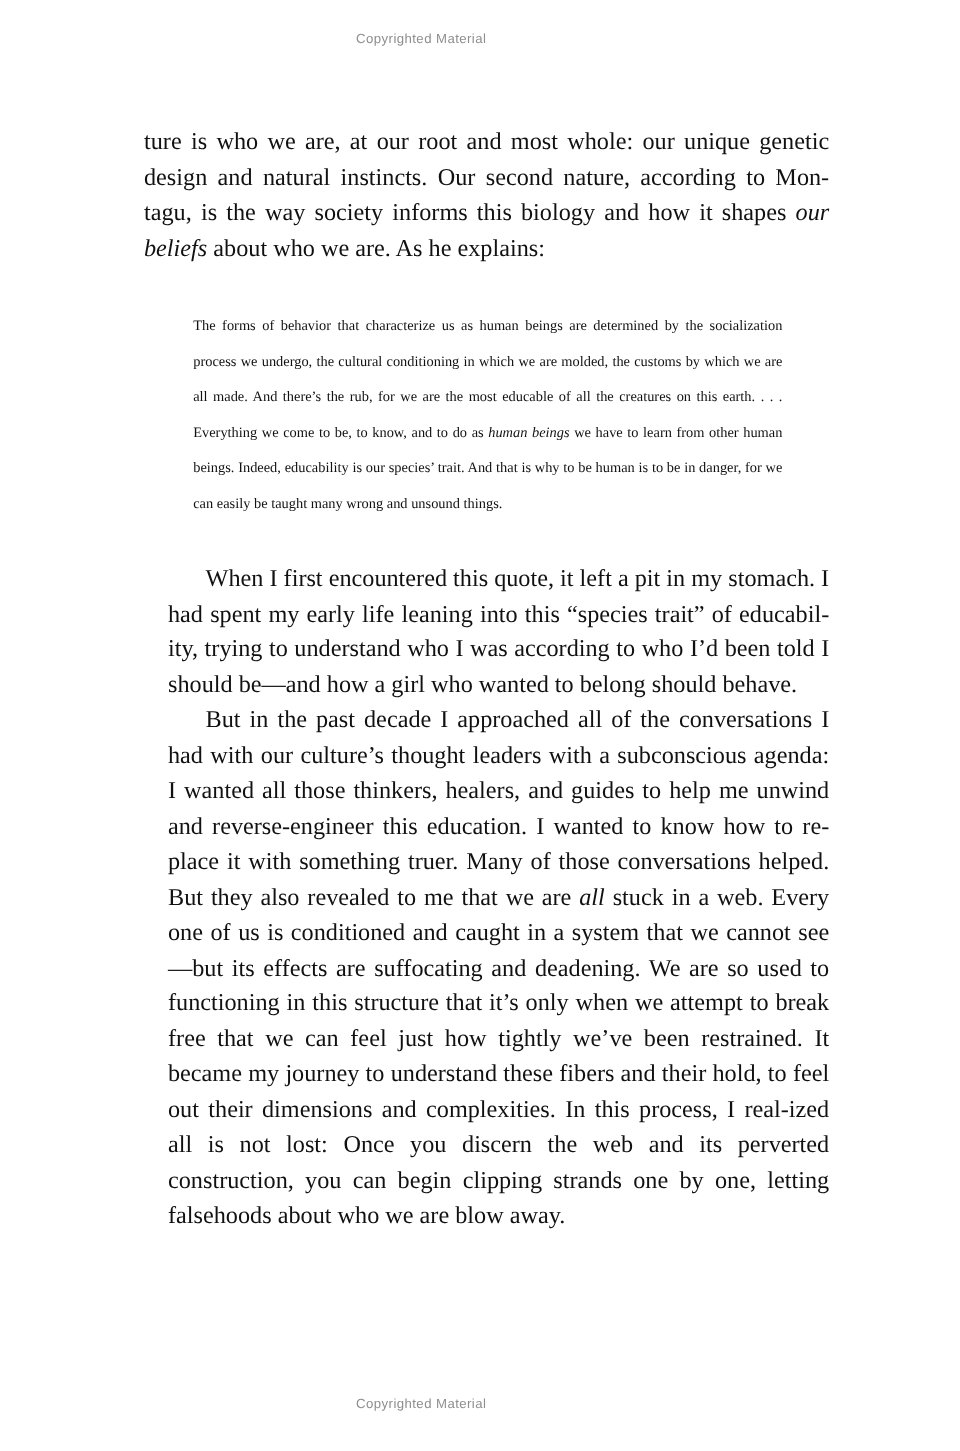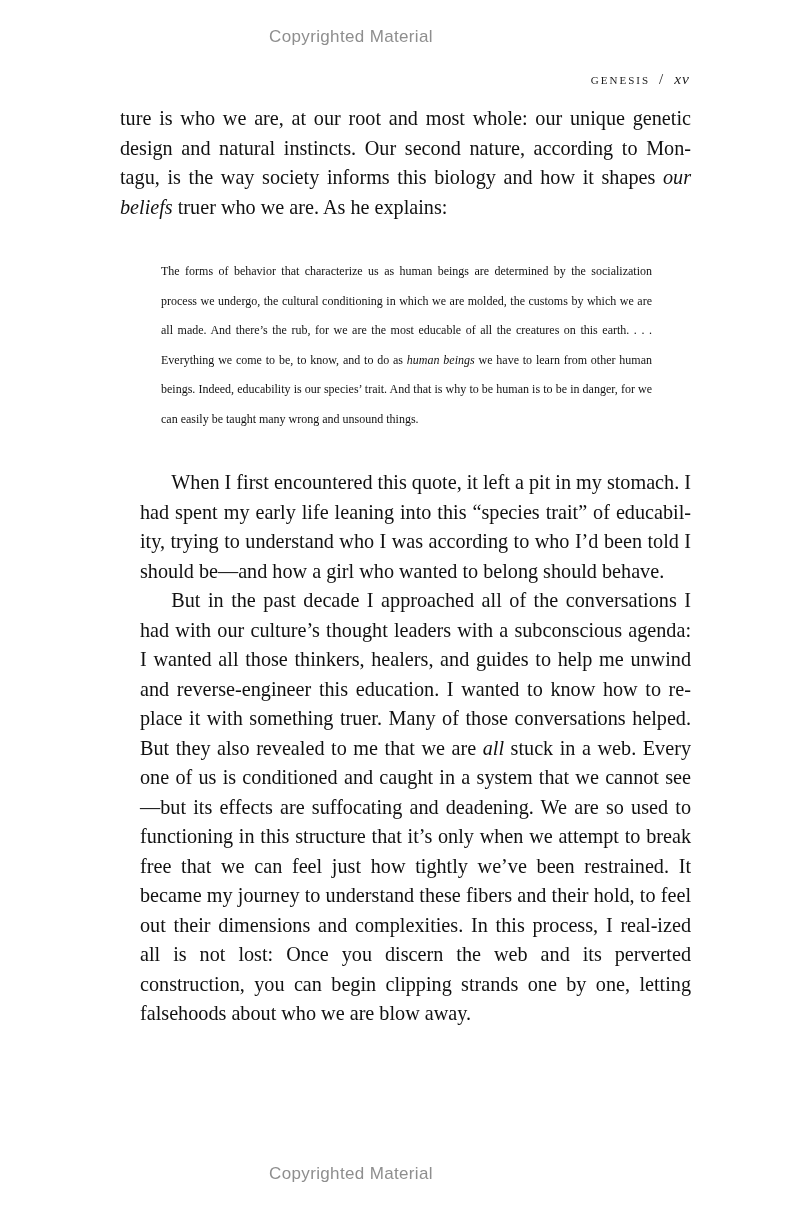--- a/index.html
+++ b/index.html
@@ -21,21 +21,21 @@
     inset: 0;
   }
 
   
   .watermark {
     position: absolute;
     left: 0;
     width: 702px;
     text-align: center;
     font-family: "Liberation Sans", "DejaVu Sans", sans-serif;
-    font-size: 17px;
+    font-size: 11px;
     letter-spacing: 0.35px;
     color: #8e8e8e;
     white-space: nowrap;
   }
   .watermark-top { top: 27px; }
   .watermark-bottom { top: 1164px; }
 
   
   .running-head {
     position: absolute;
@@ -99,27 +99,24 @@
 
   i, em { font-style: italic; }
 </style>
 </head>
 <body>
 
 <div class="page">
 
   <div class="watermark watermark-top">Copyrighted Material</div>
 
-  <div class="running-head">
-    <span class="rh-title">Genesis</span><span class="rh-sep">/</span><span class="rh-folio">xv</span>
-  </div>
 
   <div class="textblock">
 
-    <p class="body-par no-indent"><span>ture is who we are, at our root and most whole: our unique genetic design and natural instincts. Our second nature, according to Mon-tagu, is the way society informs this biology and how it shapes </span><i>our beliefs</i><span> truer who we are. As he explains:</span></p>
+    <p class="body-par no-indent"><span>ture is who we are, at our root and most whole: our unique genetic design and natural instincts. Our second nature, according to Mon-tagu, is the way society informs this biology and how it shapes </span><i>our beliefs</i><span> about who we are. As he explains:</span></p>
 
     <blockquote class="blockquote">
       <p><span>The forms of behavior that characterize us as human beings are determined by the socialization process we undergo, the cultural conditioning in which we are molded, the customs by which we are all made. And there’s the rub, for we are the most educable of all the creatures on this earth. . . . Everything we come to be, to know, and to do as </span><i>human beings</i><span> we have to learn from other human beings. Indeed, educability is our species’ trait. And that is why to be human is to be in danger, for we can easily be taught many wrong and unsound things.</span></p>
     </blockquote>
 
     <p class="body-par indent"><span>When I first encountered this quote, it left a pit in my stomach. I had spent my early life leaning into this “species trait” of educabil-ity, trying to understand who I was according to who I’d been told I should be—and how a girl who wanted to belong should behave.</span></p>
 
     <p class="body-par indent"><span>But in the past decade I approached all of the conversations I had with our culture’s thought leaders with a subconscious agenda: I wanted all those thinkers, healers, and guides to help me unwind and reverse-engineer this education. I wanted to know how to re-place it with something truer. Many of those conversations helped. But they also revealed to me that we are </span><i>all</i><span> stuck in a web. Every one of us is conditioned and caught in a system that we cannot see—but its effects are suffocating and deadening. We are so used to functioning in this structure that it’s only when we attempt to break free that we can feel just how tightly we’ve been restrained. It became my journey to understand these fibers and their hold, to feel out their dimensions and complexities. In this process, I real-ized all is not lost: Once you discern the web and its perverted construction, you can begin clipping strands one by one, letting falsehoods about who we are blow away.</span></p>
 
   </div>

